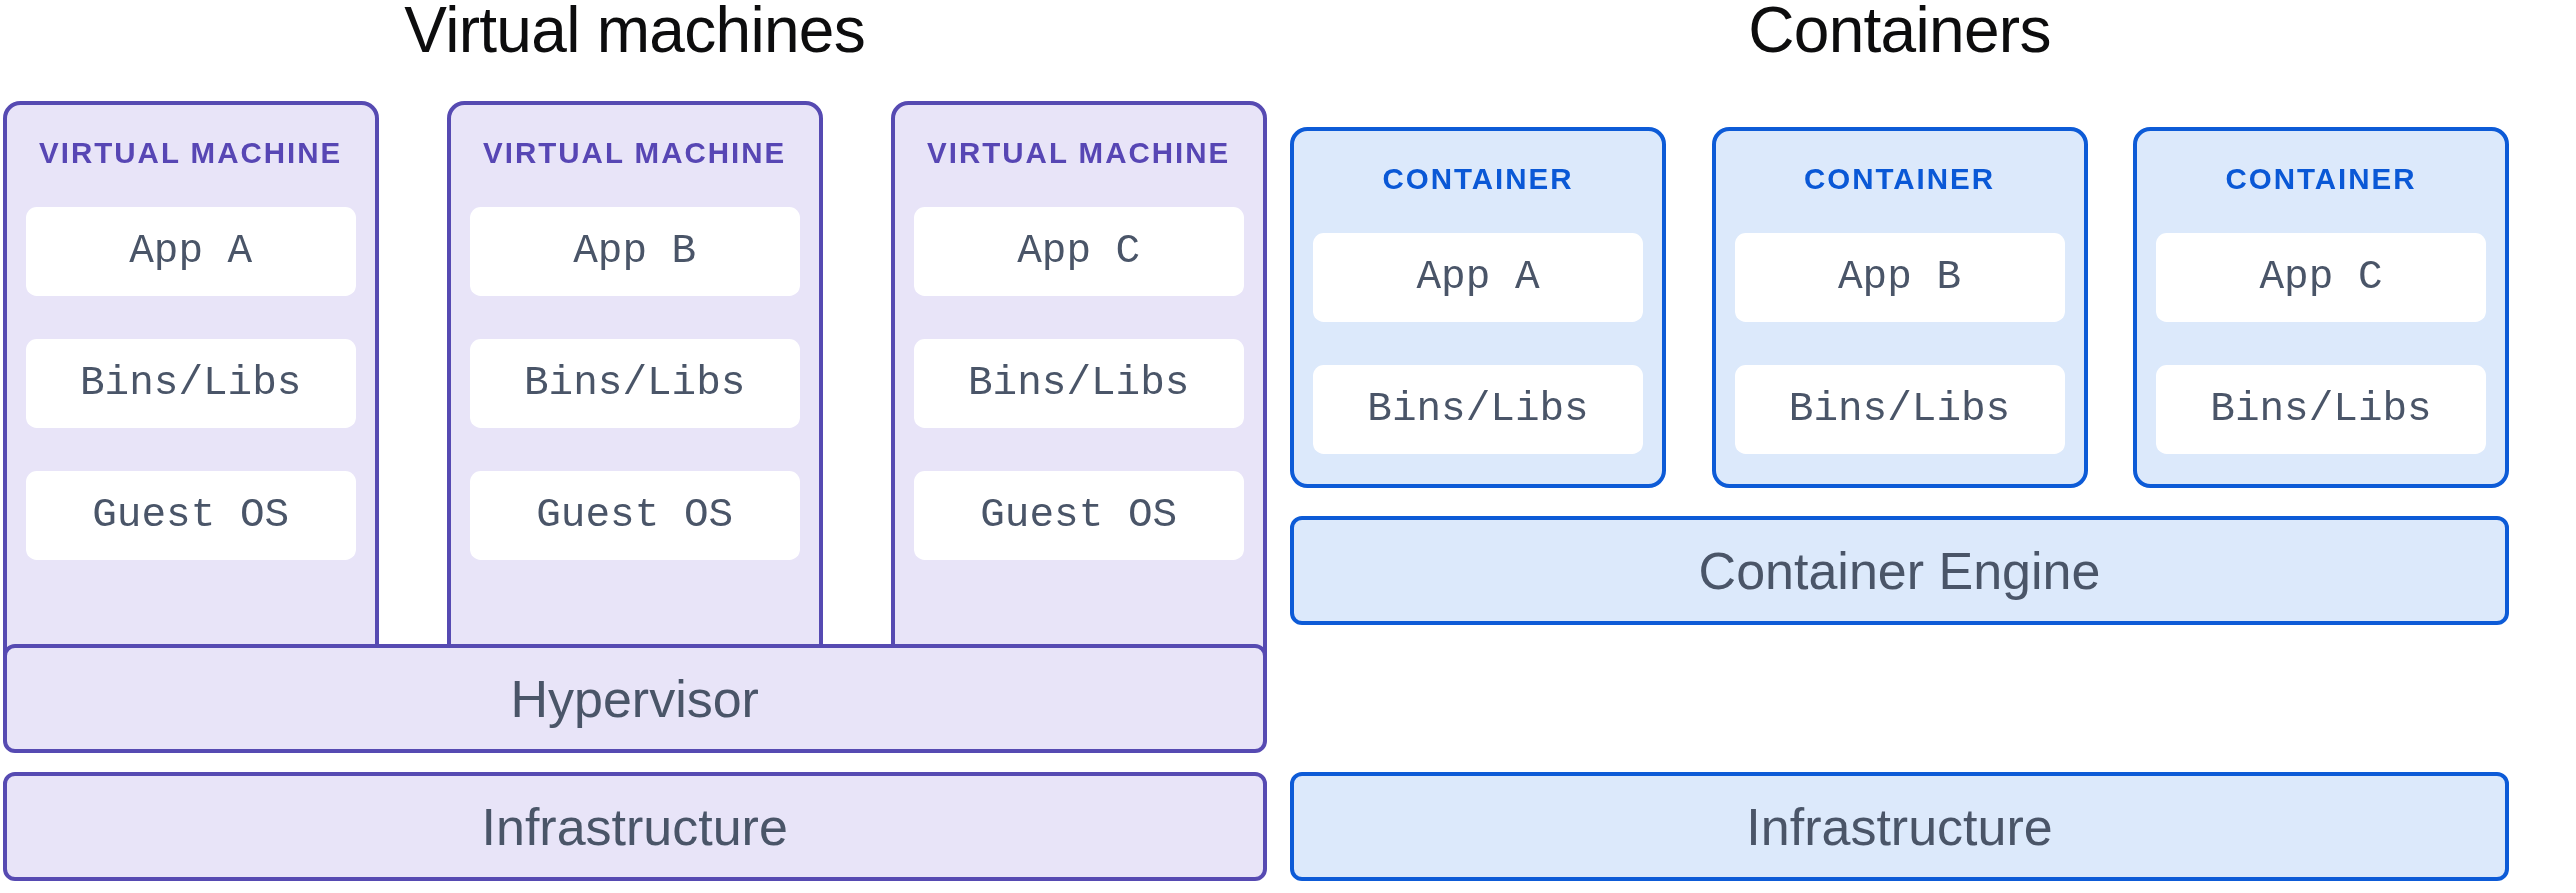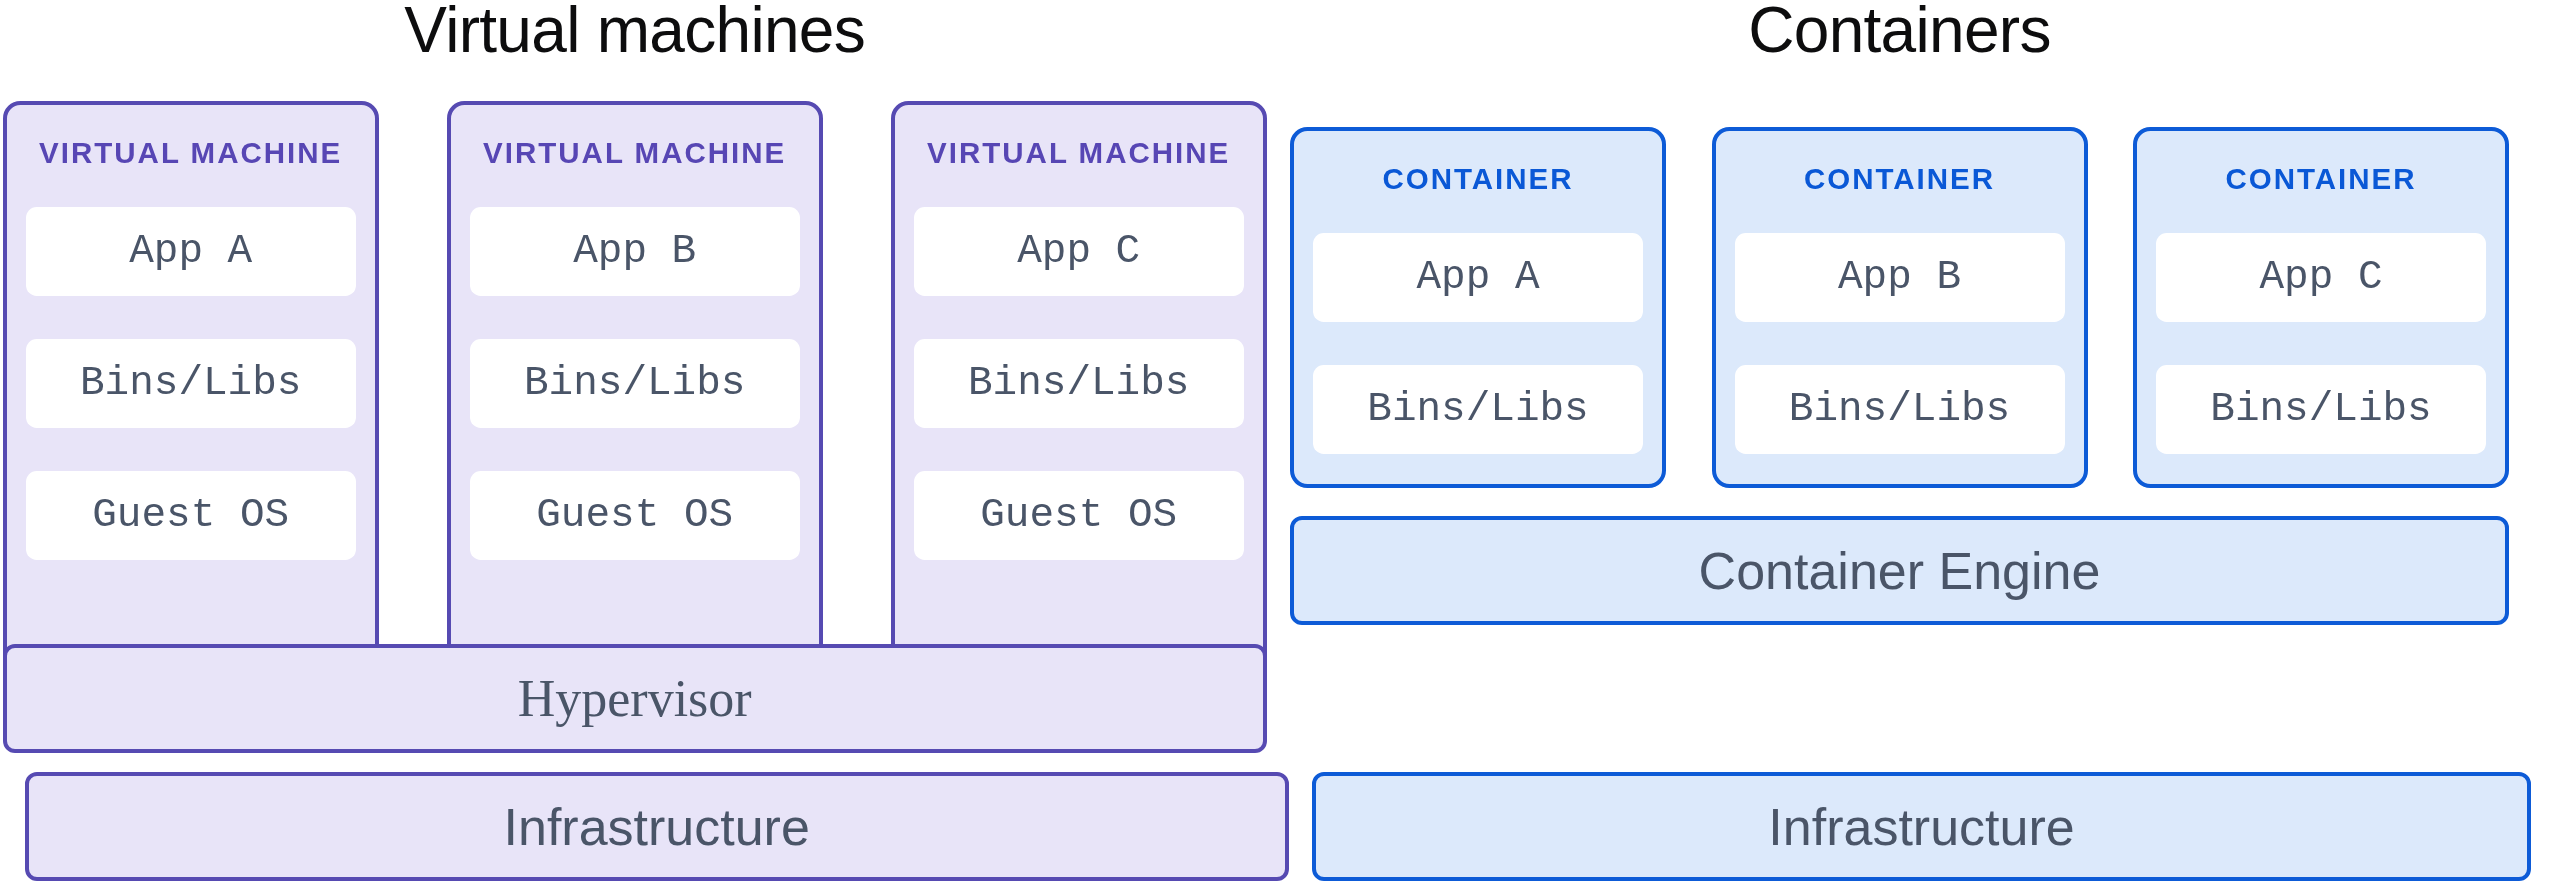--- a/index.html
+++ b/index.html
@@ -108,22 +108,22 @@
   }
   .bar.vm {
     background: var(--vm-fill, #e8e4f8);
     border: 4px solid var(--vm-border, #564ab2);
   }
   .bar.container {
     background: var(--container-fill, #dce9fb);
     border: 4px solid var(--container-border, #0d5bd7);
   }
   .bar.pos-1 { top: 516px;  }
-  .bar.pos-2 { top: 644px; font-family: Liberation Serif, serif;  }
-  .bar.pos-3 { top: 772px; margin-left: 22px; }
+  .bar.pos-2 { top: 644px;  }
+  .bar.pos-3 { top: 772px; }
 </style>
 </head>
 <body>
 
 <div class="canvas">
 
   <section class="column left">
     <h1 class="diagram-title">Virtual machines</h1>
 
     <div class="cards-row">

